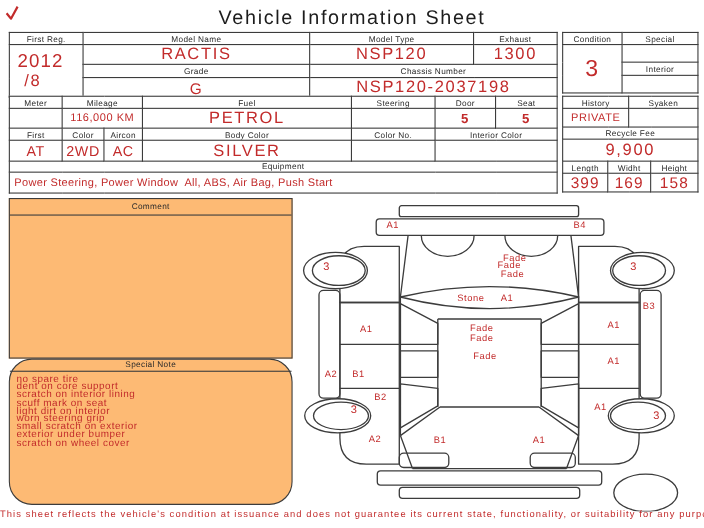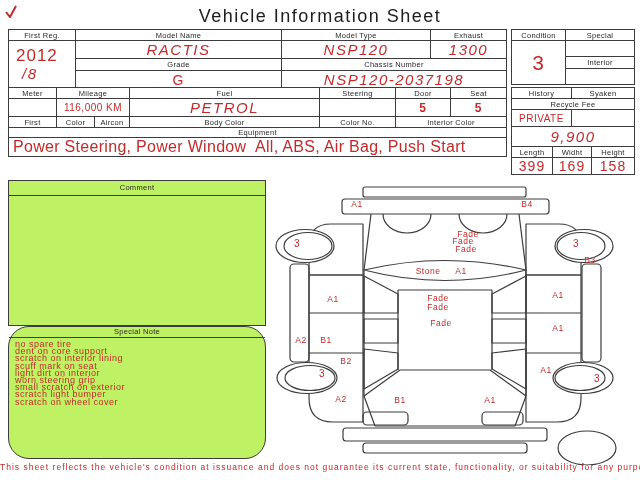--- a/index.html
+++ b/index.html
@@ -5,28 +5,28 @@
   html,body{margin:0;padding:0;background:#fff;}
   body{width:640px;height:480px;font-family:"Liberation Sans",sans-serif;}
   .sheet{position:relative;width:640px;height:480px;background:#fff;overflow:hidden;}
   .title{position:absolute;left:0;top:6px;width:100%;text-align:center;font-size:18px;
          letter-spacing:1.5px;color:#1c1c1c;}
   .corner-mark{position:absolute;left:4px;top:4px;}
   table{border-collapse:collapse;table-layout:fixed;position:absolute;background:#fff;}
   td{border:1px solid #3c3c3c;text-align:center;vertical-align:middle;padding:0;overflow:hidden;}
   .hdr{font-size:7.5px;color:#2a2a2a;letter-spacing:0.3px;}
   .val{color:#c22b2b;letter-spacing:1px;}
-  .v17{font-size:17px;} .v15{font-size:15px;letter-spacing:1.5px;font-style:italic;}
+  .v17{font-size:17px;} .v15{font-size:15px;letter-spacing:1.5px;}
   .v14{font-size:14px;} .v13{font-size:13px;letter-spacing:0.5px;}
   .v12b{font-size:12px;font-weight:bold;} .v9b{font-size:10px;font-weight:normal;letter-spacing:0.5px;}
   .v21{font-size:21px;}
   .firstreg div{text-align:left;padding-left:7px;line-height:1.1;}
   .firstreg div:last-child{padding-left:13px;}
-  .equip{font-size:16px;text-align:left;padding-left:4px;white-space:pre;letter-spacing:0.3px;}
-  .panel{position:absolute;border:1px solid #3c3c3c;background:#bef264;}
+  .equip{font-size:10px;text-align:left;padding-left:4px;white-space:pre;letter-spacing:0.3px;}
+  .panel{position:absolute;border:1px solid #3c3c3c;background:#fdba74;}
   .panel-hdr{border-bottom:1px solid #3c3c3c;text-align:center;font-size:7.5px;color:#2a2a2a;
              letter-spacing:0.3px;}
   .notes{padding:3px 0 0 6px;}
   .note-line{font-size:9px;line-height:7.2px;color:#c22b2b;letter-spacing:0.5px;white-space:nowrap;}
   .footer{position:absolute;left:0;top:462px;width:100%;text-align:center;font-size:8.5px;
           letter-spacing:1px;color:#c22b2b;white-space:nowrap;}
   .diagram{position:absolute;left:270px;top:182px;width:365px;height:283px;}
   .diagram svg{position:absolute;left:0;top:0;}
   .dmg{position:absolute;transform:translate(-50%,-50%);font-size:8.5px;color:#c22b2b;
        letter-spacing:0.5px;white-space:nowrap;}
@@ -128,20 +128,28 @@
       <td class="val v12b">5</td>
     </tr>
     <tr style="height:11px">
       <td class="hdr">First</td>
       <td class="hdr">Color</td>
       <td class="hdr">Aircon</td>
       <td class="hdr">Body Color</td>
       <td class="hdr">Color No.</td>
       <td colspan="2" class="hdr">Interior Color</td>
     </tr>
+    <tr style="height:19px">
+      <td class="val v13">AT</td>
+      <td class="val v13">2WD</td>
+      <td class="val v13">AC</td>
+      <td class="val v15">SILVER</td>
+      <td class="val v13"></td>
+      <td colspan="2" class="val v13"></td>
+    </tr>
     <tr style="height:9px">
       <td colspan="7" class="hdr">Equipment</td>
     </tr>
     <tr style="height:19px">
       <td colspan="7" class="val equip">Power Steering, Power Window  All, ABS, Air Bag, Push Start</td>
     </tr>
   </tbody>
     </table>
 
   <table style="left:511px;top:87px;width:123px;">
@@ -149,26 +157,26 @@
         <col style="width:41px">
         <col style="width:19px">
         <col style="width:20px">
         <col style="width:43px">
       </colgroup>
     <tbody>
         <tr style="height:11px">
       <td colspan="2" class="hdr">History</td>
       <td colspan="2" class="hdr">Syaken</td>
     </tr>
-    <tr style="height:11px">
-      <td colspan="4" class="hdr">Recycle Fee</td>
-    </tr>
     <tr style="height:17px">
       <td colspan="2" class="val v9b">PRIVATE</td>
       <td colspan="2" class="val v9b"></td>
+    </tr>
+    <tr style="height:11px">
+      <td colspan="4" class="hdr">Recycle Fee</td>
     </tr>
     <tr style="height:20px">
       <td colspan="4" class="val v15">9,900</td>
     </tr>
     <tr style="height:11px">
       <td class="hdr">Length</td>
       <td colspan="2" class="hdr">Widht</td>
       <td class="hdr">Height</td>
     </tr>
     <tr style="height:17px">
@@ -187,21 +195,21 @@
   <div class="panel" style="left:8px;top:326px;width:256px;height:131px;border-radius:21px;">
     <div class="panel-hdr" style="height:10px;line-height:10px;">Special Note</div>
     <div class="notes" id="special-note-lines">
         <div class="note-line">no spare tire</div>
         <div class="note-line">dent on core support</div>
         <div class="note-line">scratch on interior lining</div>
         <div class="note-line">scuff mark on seat</div>
         <div class="note-line">light dirt on interior</div>
         <div class="note-line">worn steering grip</div>
         <div class="note-line">small scratch on exterior</div>
-        <div class="note-line">scratch light bumper</div>
+        <div class="note-line">exterior under bumper</div>
         <div class="note-line">scratch on wheel cover</div>
       </div>
   </div>
 
   <div class="diagram">
     <svg width="365" height="283" viewBox="0 0 365 283" fill="none" stroke="#3c3c3c" stroke-width="1.2" stroke-linejoin="round">
 
       <g>
         <path d="M93,42 L61,42 Q39,42 39,64 L39,93 L93,93 Z"></path>
         <rect x="20" y="82" width="19" height="98" rx="4"></rect>
@@ -262,21 +270,21 @@
     <div id="damage-labels">
         <span class="dmg" style="left: 87px; top: 22px;">A1</span>
         <span class="dmg" style="left: 257px; top: 22px;">B4</span>
         <span class="dmg lg" style="left: 27px; top: 61px;">3</span>
         <span class="dmg lg" style="left: 306px; top: 61px;">3</span>
         <span class="dmg" style="left: 198px; top: 52px;">Fade</span>
         <span class="dmg" style="left: 193px; top: 59px;">Fade</span>
         <span class="dmg" style="left: 196px; top: 67px;">Fade</span>
         <span class="dmg" style="left: 158px; top: 89px;">Stone</span>
         <span class="dmg" style="left: 191px; top: 89px;">A1</span>
-        <span class="dmg" style="left: 320px; top: 78px; text-align: center;">B3</span>
+        <span class="dmg" style="left: 320px; top: 96px; text-align: center;">B3</span>
         <span class="dmg" style="left: 63px; top: 117px;">A1</span>
         <span class="dmg" style="left: 288px; top: 113px;">A1</span>
         <span class="dmg" style="left: 168px; top: 116px;">Fade</span>
         <span class="dmg" style="left: 168px; top: 125px;">Fade</span>
         <span class="dmg" style="left: 171px; top: 141px;">Fade</span>
         <span class="dmg" style="left: 288px; top: 146px;">A1</span>
         <span class="dmg" style="left: 31px; top: 158px;">A2</span>
         <span class="dmg" style="left: 56px; top: 158px;">B1</span>
         <span class="dmg" style="left: 76px; top: 179px;">B2</span>
         <span class="dmg lg" style="left: 52px; top: 191px;">3</span>

